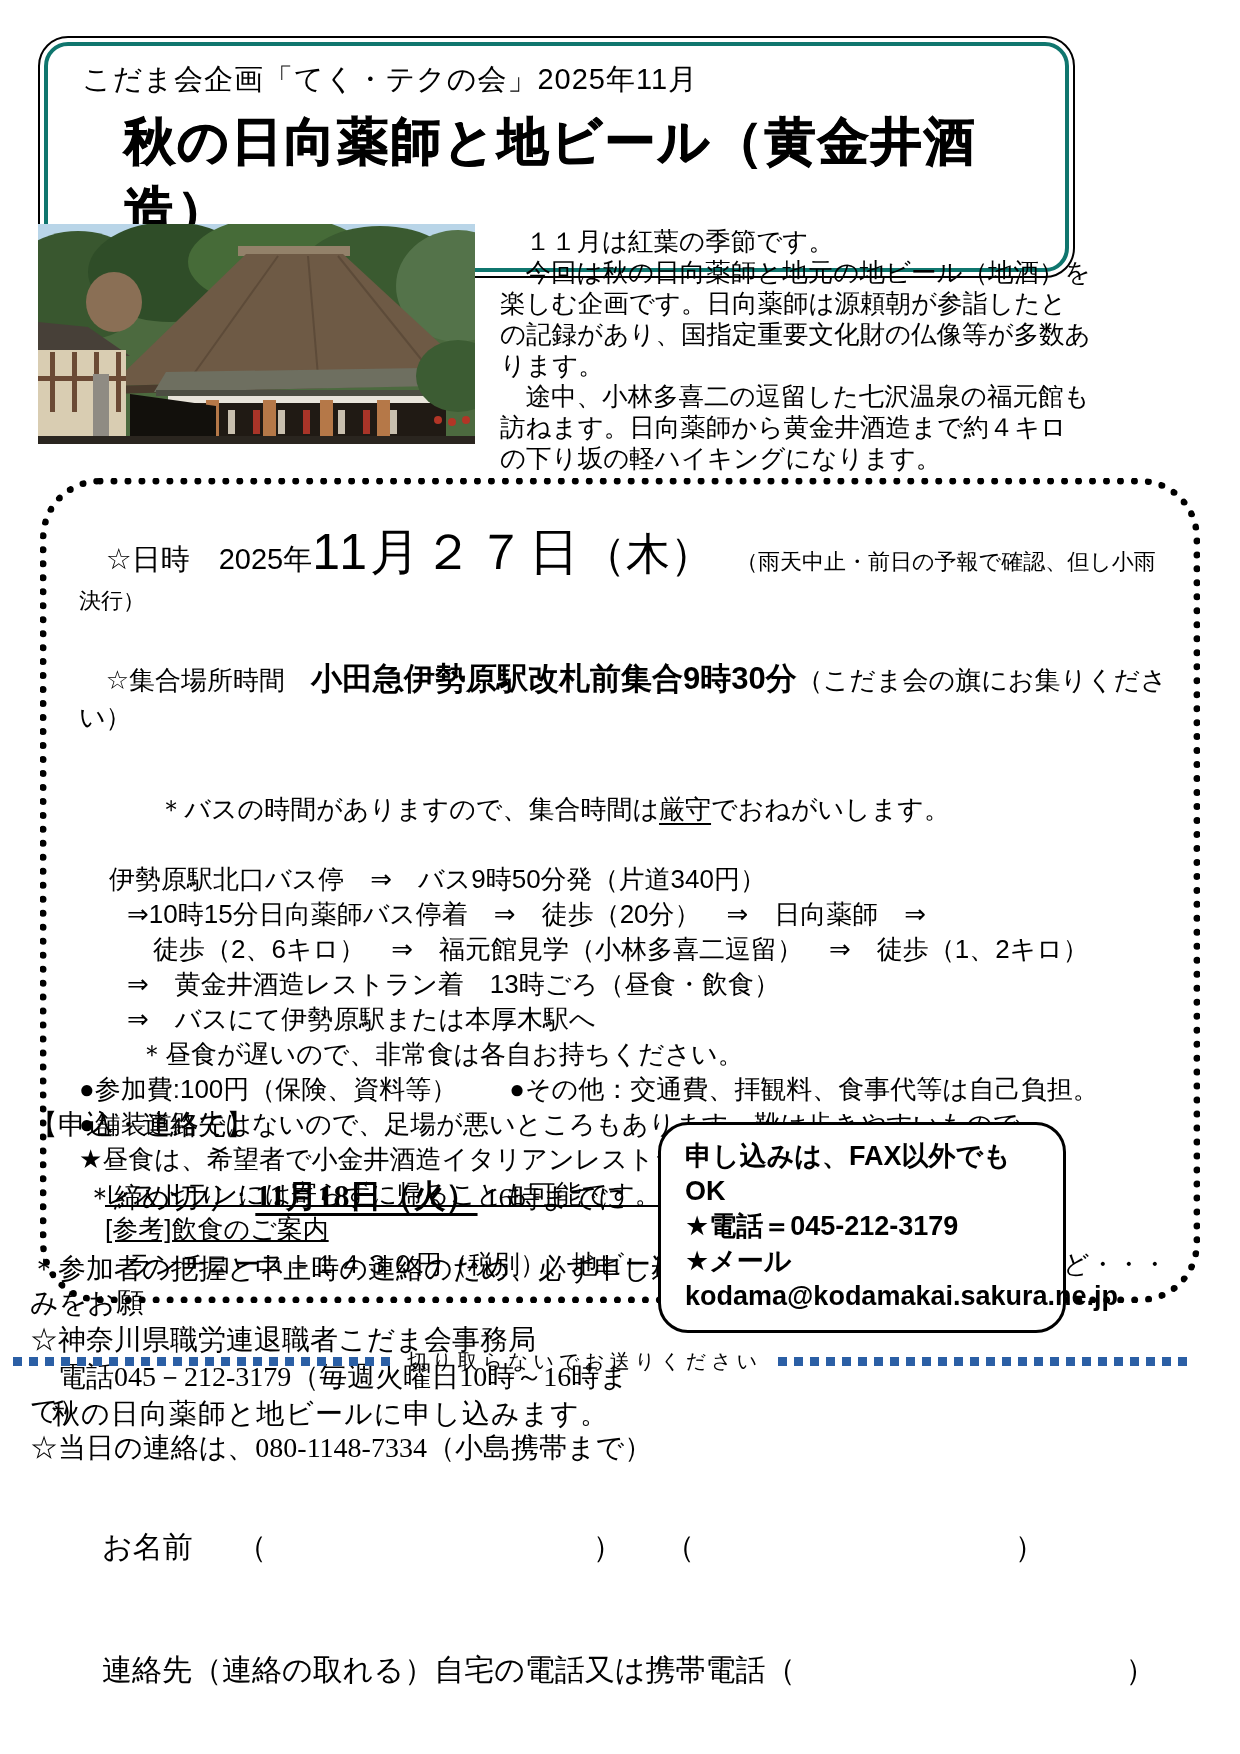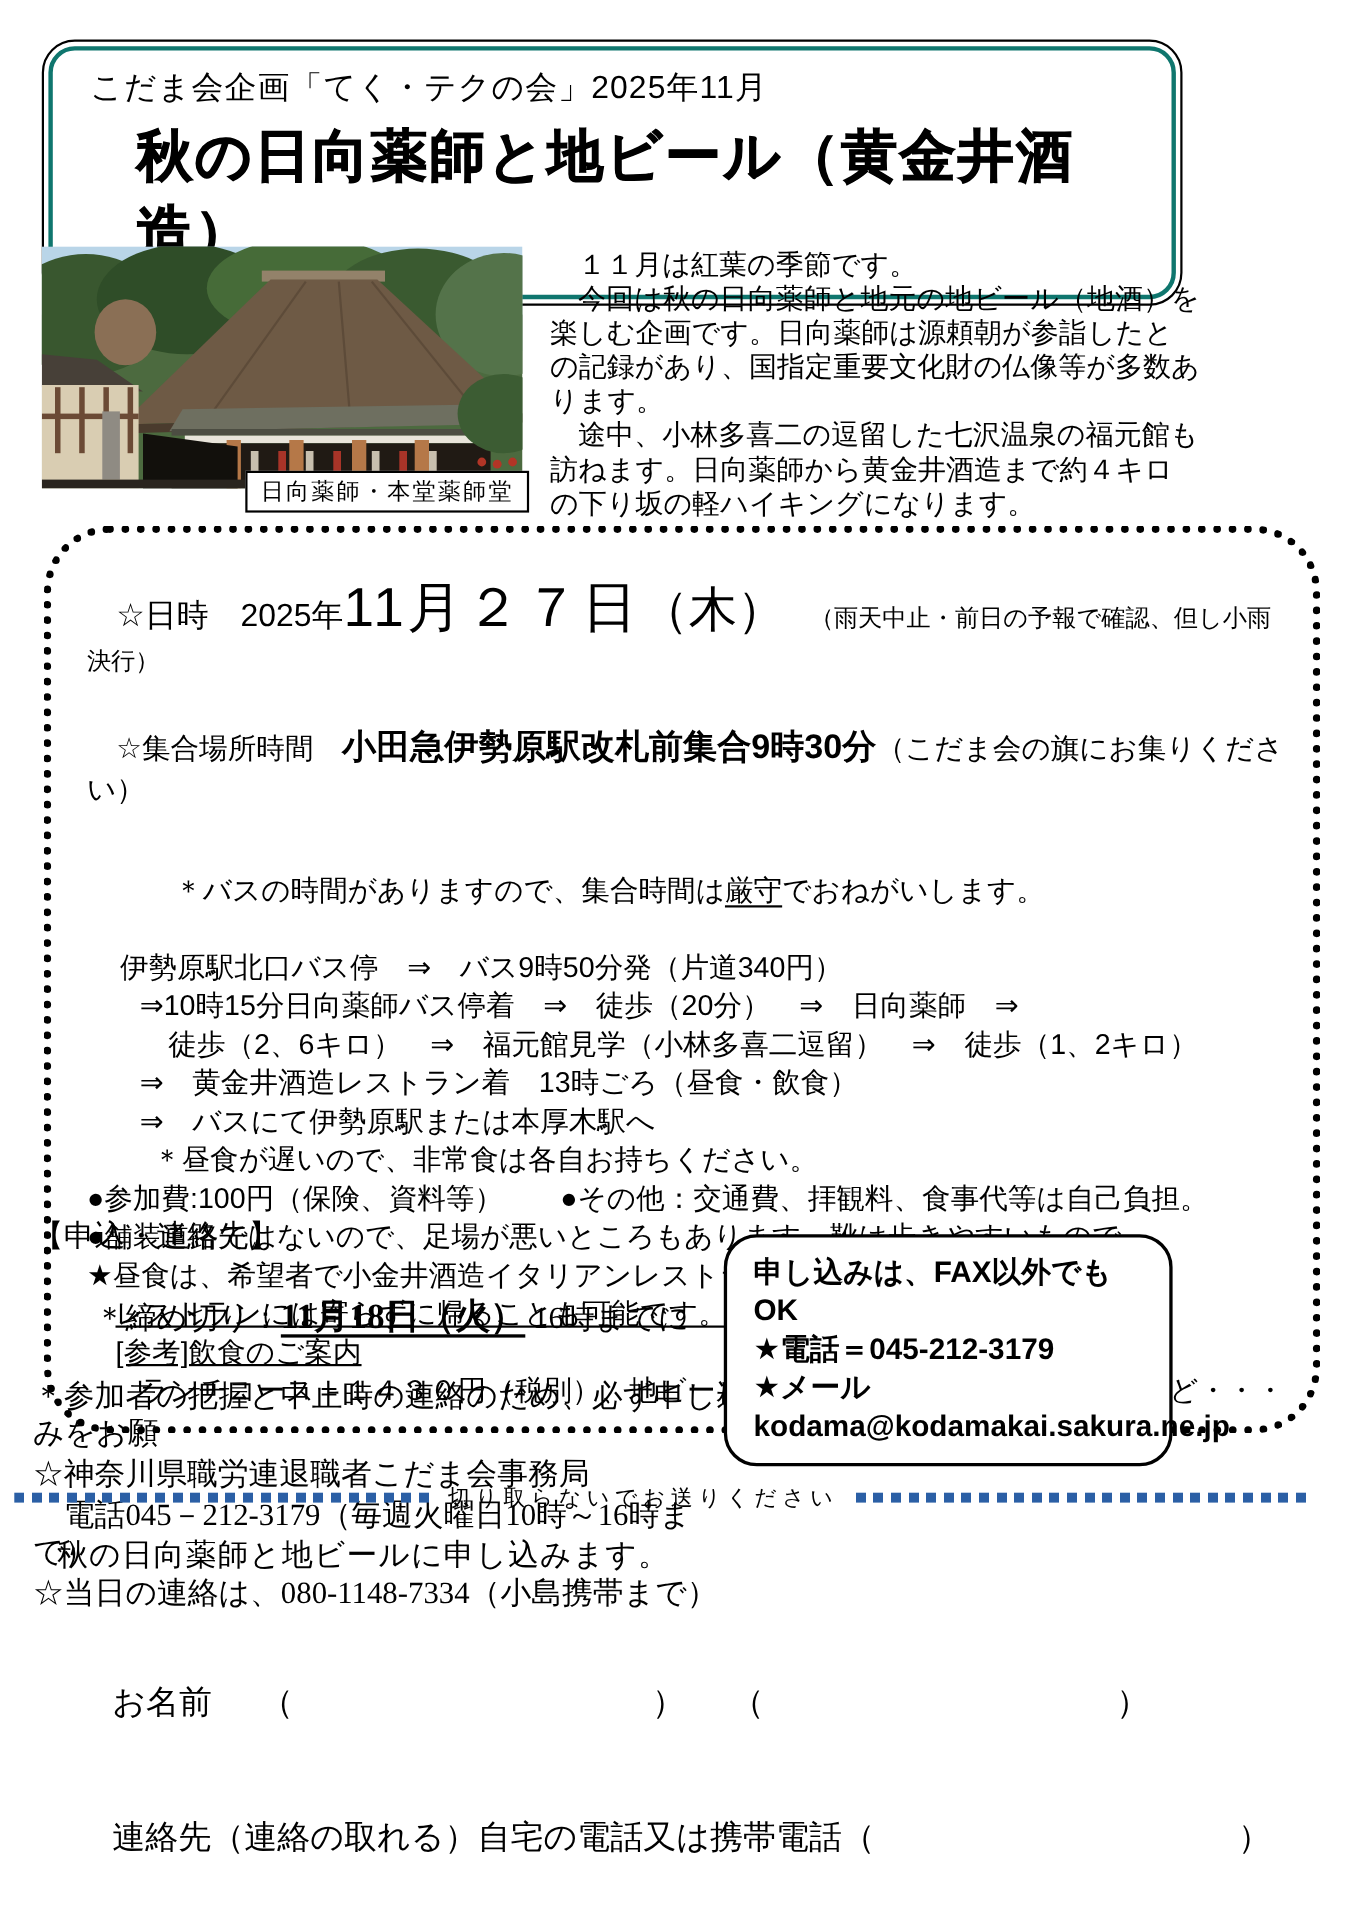--- a/index.html
+++ b/index.html
@@ -152,21 +152,20 @@
       <rect x="78" y="128" width="5" height="60" fill="#6b4a35"></rect>
       <rect x="0" y="152" width="88" height="5" fill="#6b4a35"></rect>
       <rect x="55" y="150" width="16" height="62" fill="#8f8b83"></rect>
       <polygon points="92,170 178,182 178,220 92,220" fill="#12100c"></polygon>
       <ellipse cx="420" cy="152" rx="42" ry="36" fill="#3c5c33"></ellipse>
       <circle cx="400" cy="196" r="4" fill="#b23526"></circle>
       <circle cx="414" cy="198" r="4" fill="#b23526"></circle>
       <circle cx="428" cy="196" r="4" fill="#b23526"></circle>
       <rect x="0" y="212" width="437" height="8" fill="#2a251f"></rect>
     </svg>
-    <div class="photo-caption t">日向薬師・本堂薬師堂</div>
   </div>
 
   <div class="intro">
     <div class="t">　１１月は紅葉の季節です。</div>
     <div class="t">　今回は秋の日向薬師と地元の地ビール（地酒）を楽しむ企画です。日向薬師は源頼朝が参詣したとの記録があり、国指定重要文化財の仏像等が多数あります。</div>
     <div class="t">　途中、小林多喜二の逗留した七沢温泉の福元館も訪ねます。日向薬師から黄金井酒造まで約４キロの下り坂の軽ハイキングになります。</div>
   </div>
 
   <div class="detail-box">
     <div class="date-line t">

